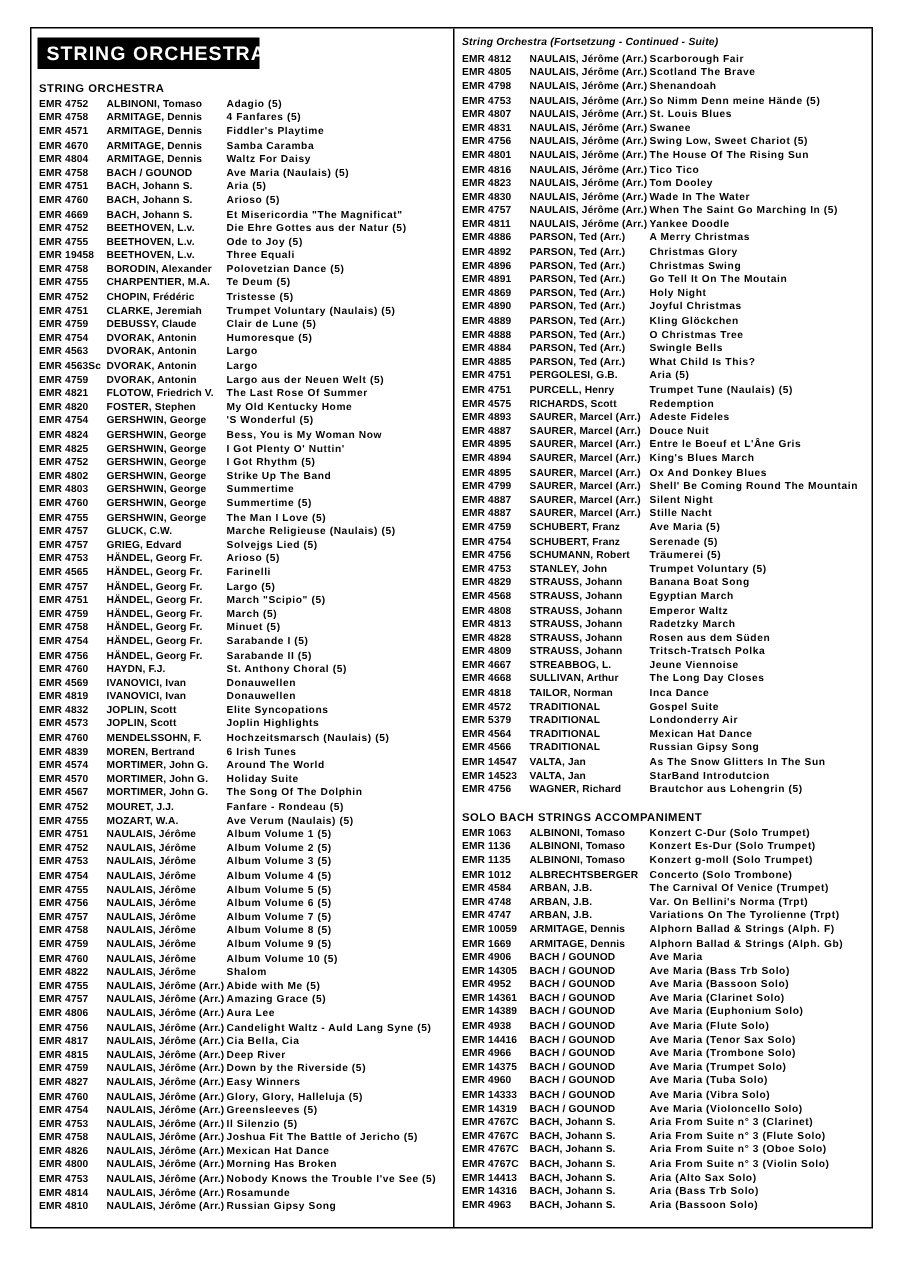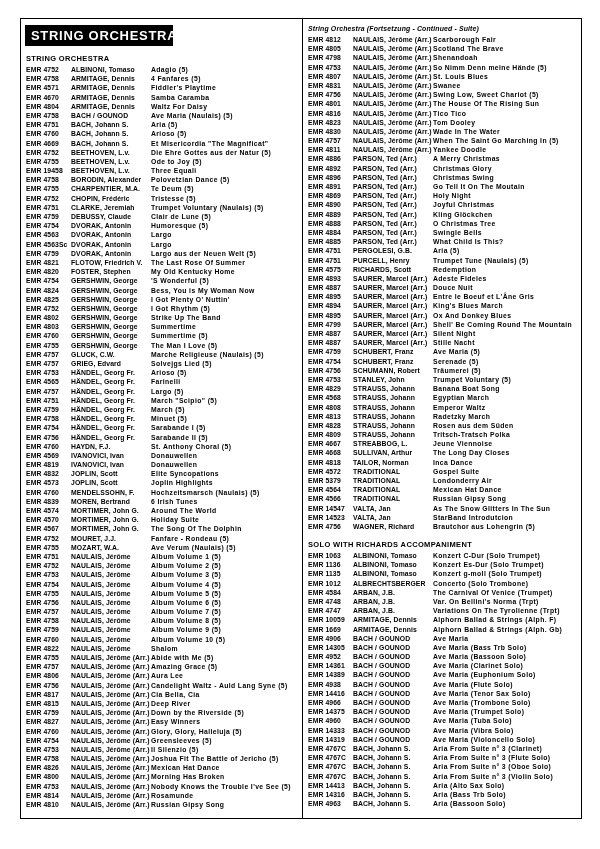--- a/index.html
+++ b/index.html
@@ -708,21 +708,21 @@
           <span class="cell c-num">EMR 14523</span>
           <span class="cell c-comp">VALTA, Jan</span>
           <span class="cell c-title">StarBand Introdutcion</span>
         </div>
         <div class="row">
           <span class="cell c-num">EMR 4756</span>
           <span class="cell c-comp">WAGNER, Richard</span>
           <span class="cell c-title">Brautchor aus Lohengrin (5)</span>
         </div>
       </div>
-    <div class="subhead solo-head">SOLO WITH RICHARDS ACCOMPANIMENT</div>
+    <div class="subhead solo-head">SOLO BACH STRINGS ACCOMPANIMENT</div>
     <div class="rows" id="right-rows2">
         <div class="row">
           <span class="cell c-num">EMR 1063</span>
           <span class="cell c-comp">ALBINONI, Tomaso</span>
           <span class="cell c-title">Konzert C-Dur (Solo Trumpet)</span>
         </div>
         <div class="row">
           <span class="cell c-num">EMR 1136</span>
           <span class="cell c-comp">ALBINONI, Tomaso</span>
           <span class="cell c-title">Konzert Es-Dur (Solo Trumpet)</span>

